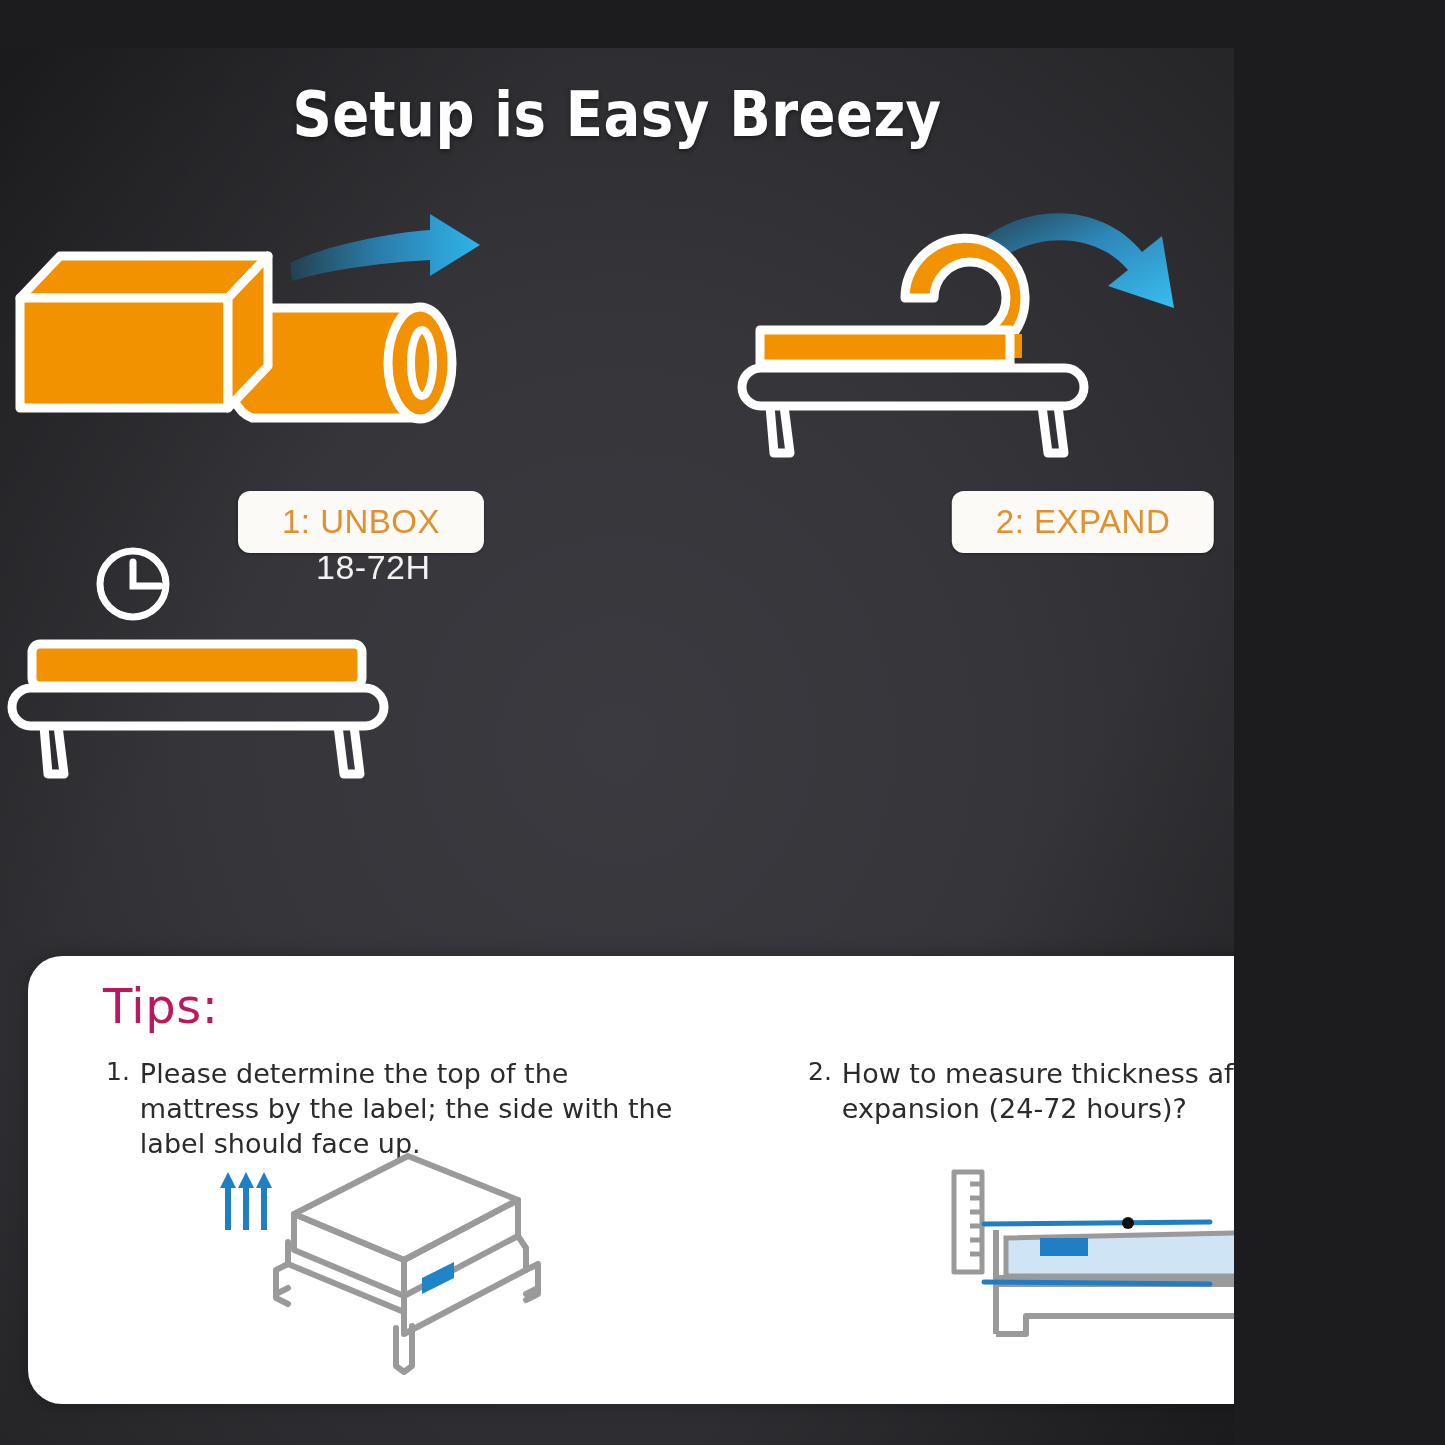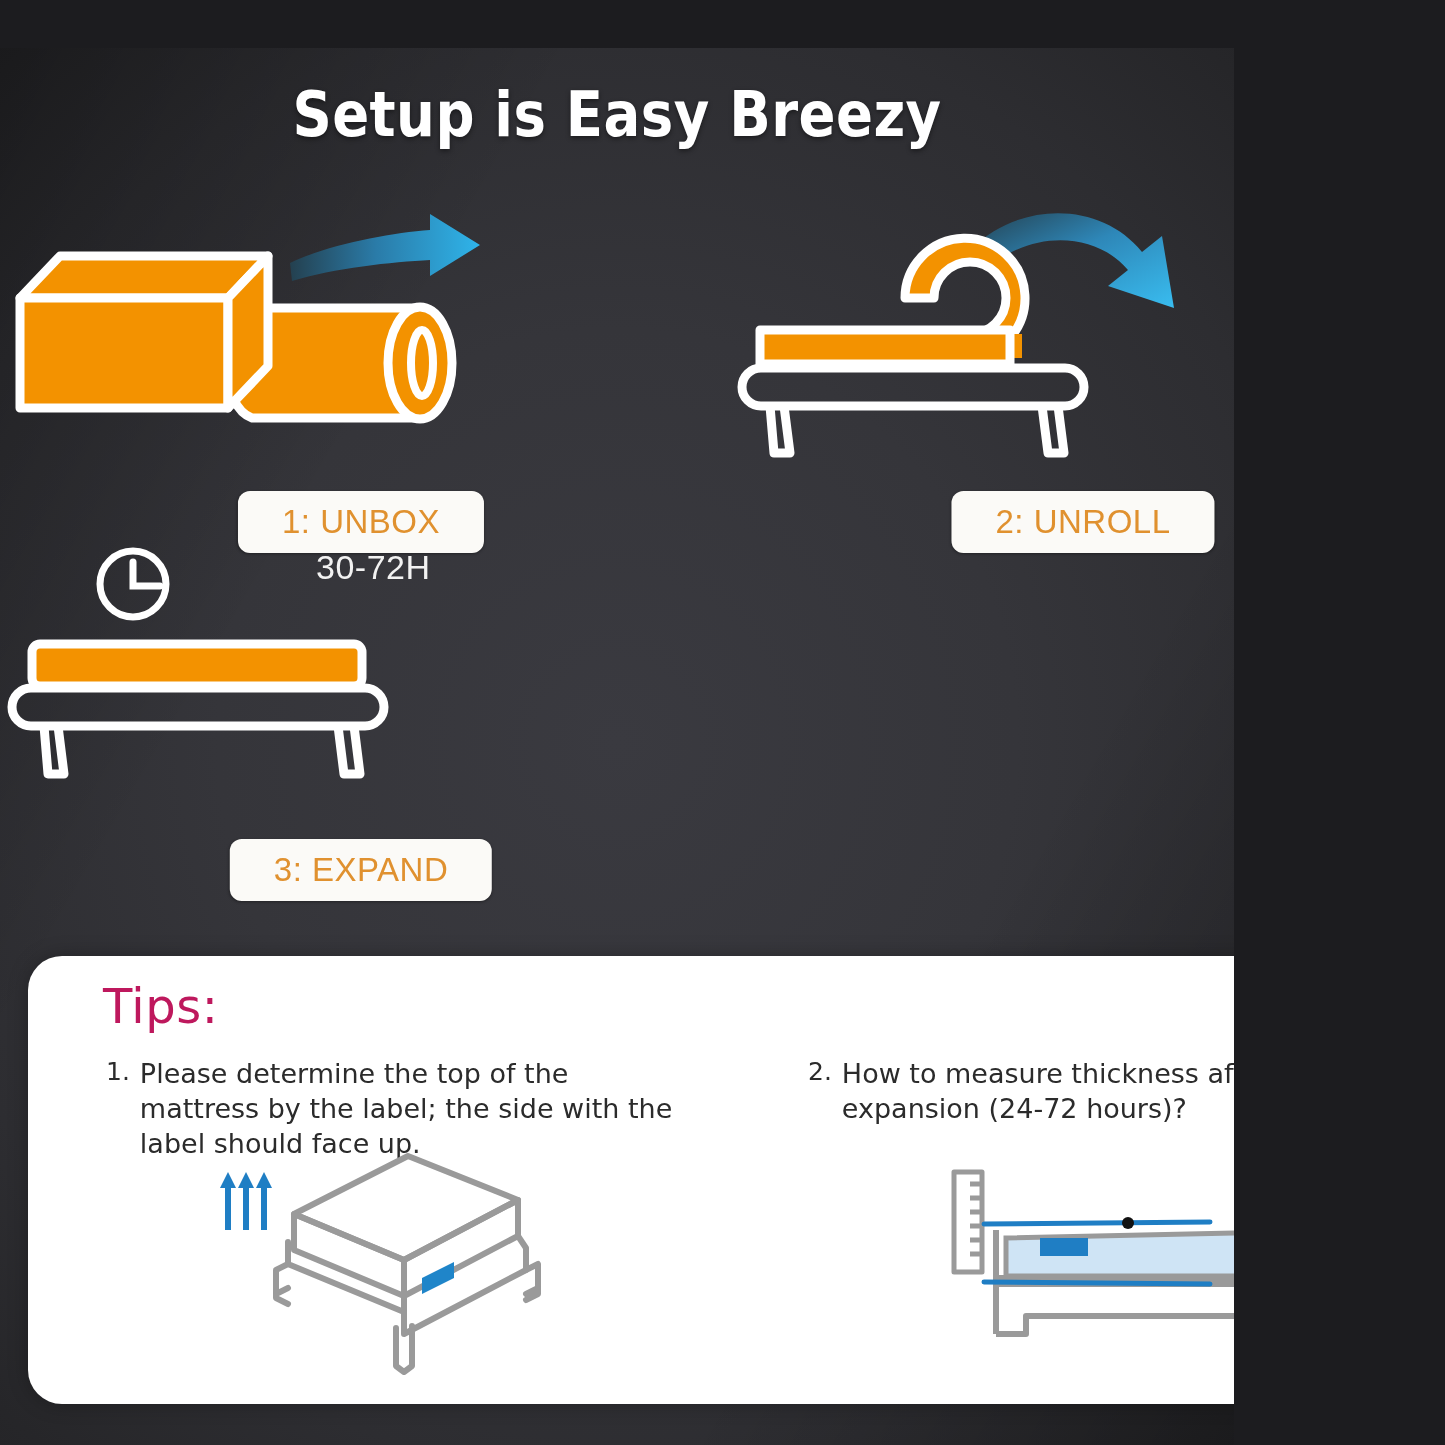--- a/index.html
+++ b/index.html
@@ -209,21 +209,21 @@
             <rect x="38" y="142" width="250" height="34" fill="#F39200" stroke="#ffffff" stroke-width="9" stroke-linejoin="round"></rect>
           </g>
 
           <g fill="none" stroke="#ffffff" stroke-width="9" stroke-linejoin="round">
             <rect x="20" y="180" width="342" height="38" rx="19"></rect>
             <path d="M48 218 L52 265 L68 265 L62 218"></path>
             <path d="M320 218 L326 265 L342 265 L336 218"></path>
           </g>
         </svg>
       </div>
-      <div class="pill">2: UNROLL</div>
+      <div class="pill">2: EXPAND</div>
     </div>
 
     <div class="step" id="step-3">
       <div class="step-art">
         <svg viewBox="0 0 722 290" xmlns="http://www.w3.org/2000/svg">
 
           <g fill="none" stroke="#ffffff" stroke-width="7" stroke-linecap="round">
             <circle cx="133" cy="48" r="33"></circle>
             <path d="M133 26 L133 50 L160 50"></path>
           </g>
@@ -232,22 +232,21 @@
             <rect x="32" y="108" width="330" height="42" rx="8" fill="#F39200" stroke="#ffffff" stroke-width="9" stroke-linejoin="round"></rect>
           </g>
 
           <g fill="none" stroke="#ffffff" stroke-width="9" stroke-linejoin="round">
             <rect x="12" y="152" width="372" height="38" rx="19"></rect>
             <path d="M44 190 L48 238 L64 238 L58 190"></path>
             <path d="M338 190 L344 238 L360 238 L354 190"></path>
           </g>
         </svg>
       </div>
-      <div class="clocklabel">30-72H</div>
-      <div class="pill">3: EXPAND</div>
+      <div class="clocklabel">18-72H</div>
     </div>
 
 
   </div>
 
   <div class="tips-card">
     <div class="tips-heading">Tips:</div>
 
     <div class="tip" id="tip-1">
       <span class="tip-num">1.</span>

